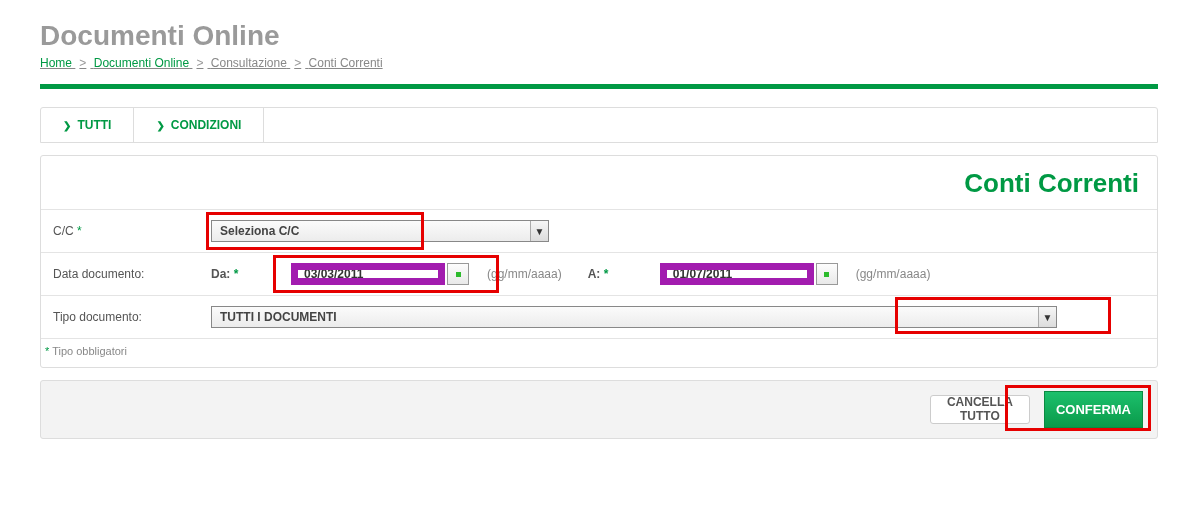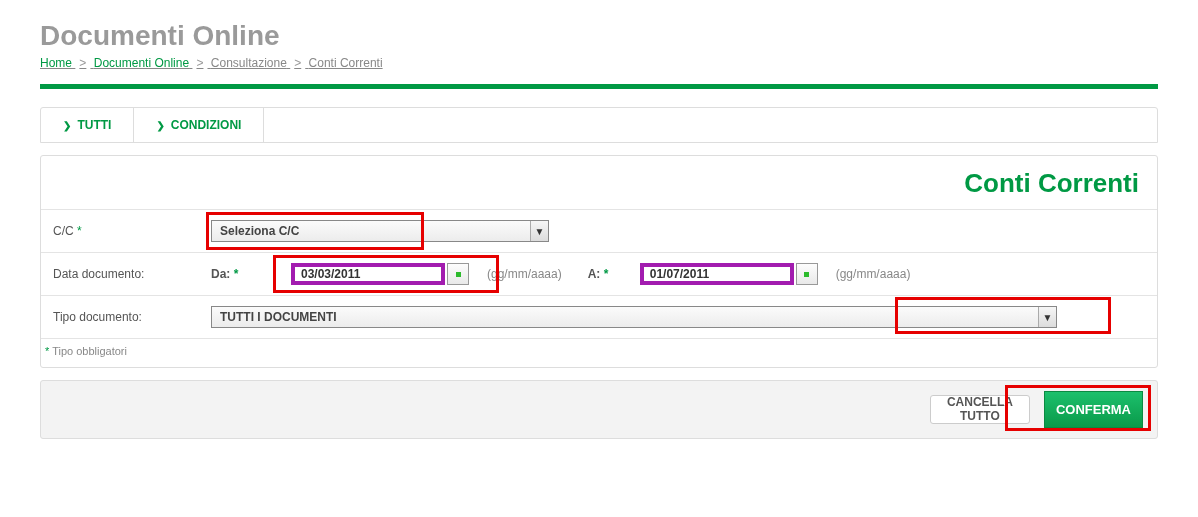--- a/index.html
+++ b/index.html
@@ -46,21 +46,21 @@
   .select-field.xwide { width: 846px; }
   .select-arrow {
     position: absolute; right: 1px; top: 1px; bottom: 1px;
     width: 18px; background: linear-gradient(#f6f6f6,#dcdcdc);
     border-left: 1px solid #aaa;
     display:flex; align-items:center; justify-content:center;
     color:#333; font-size:10px;
   }
   
   .text-input {
-    border: 4px solid #a21caf; background: #fff; height: 22px;
+    border: 7px solid #a21caf; background: #fff; height: 22px;
     padding: 2px 6px; font-weight: bold; color:#333; font-size:12px;
     width: 154px;
   }
   .cal-btn {
     width: 22px; height: 22px; border:1px solid #999; background: linear-gradient(#fdfdfd,#e9e9e9);
     display:inline-flex; align-items:center; justify-content:center; cursor:pointer; margin-left: 2px;
   }
   .cal-dot { width:5px; height:5px; background:#2dbb2d; }
   
   .hint { color:#888; margin-left: 18px; }
@@ -133,21 +133,21 @@
       <span class="cal-btn">
         <span class="cal-dot"></span>
       </span>
     </div>
     <span class="hint">(gg/mm/aaaa)</span>
 
     <span class="sublbl" style="margin-left:26px; width:52px;">
       <span>A:</span>
       <span class="req" style="color:#009944;">*</span>
     </span>
-    <div style="display:flex; align-items:center;">
+    <div style="margin-left:20px; display:flex; align-items:center;">
       <input class="text-input" type="text" value="01/07/2011" style="">
       <span class="cal-btn">
         <span class="cal-dot"></span>
       </span>
     </div>
     <span class="hint">(gg/mm/aaaa)</span>
 
     <div class="hl" style="left:232px; top:2px; width:226px; height:38px;"></div>
   </div>
 

